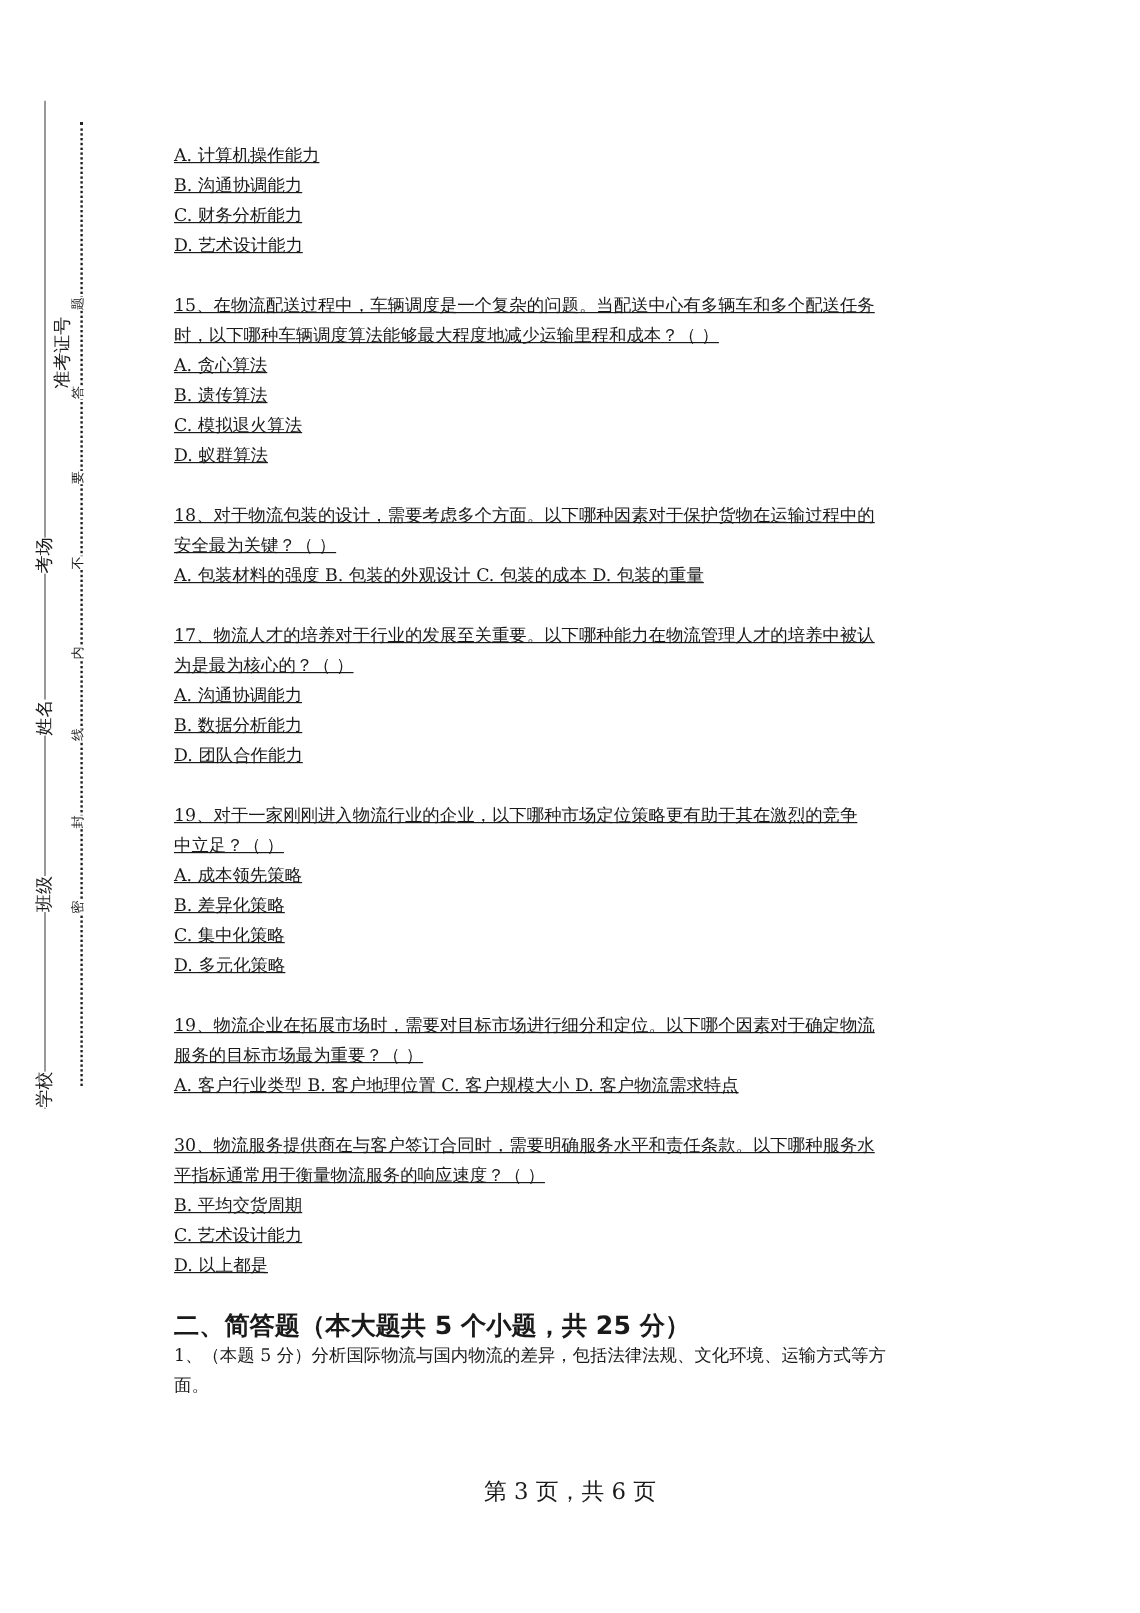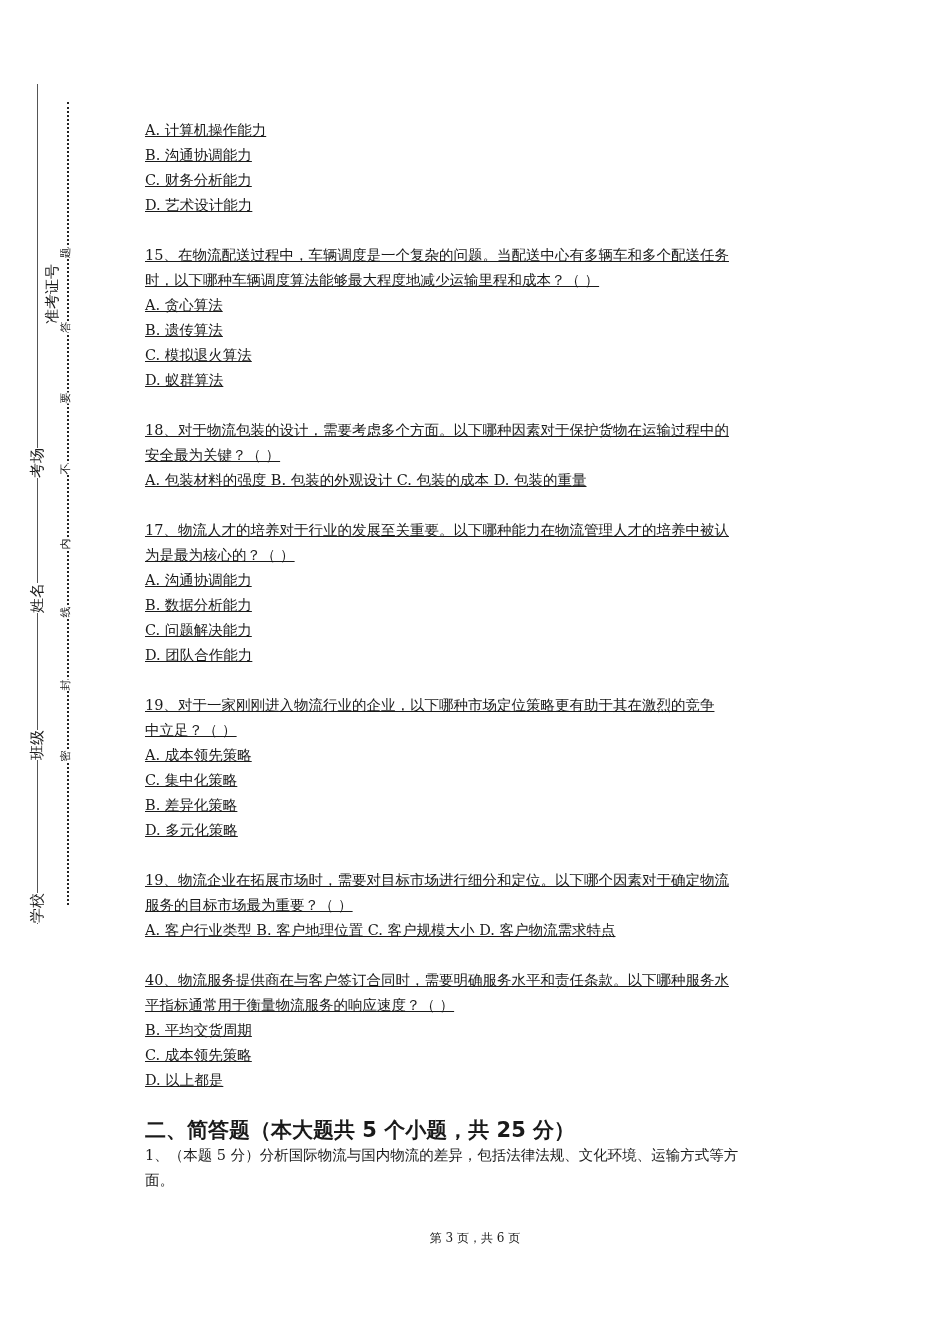--- a/index.html
+++ b/index.html
@@ -7,21 +7,21 @@
          font-family:"DejaVu Serif","Liberation Serif",serif; color:#1a1a1a; }
   .margin-solid { position:absolute; left:37px; top:84px; width:1px; height:840px; background:#555; }
   .margin-dots { position:absolute; left:67px; top:102px; width:0; height:803px; border-left:2px dotted #222; }
   .vlabel { position:absolute; font-size:15px; white-space:nowrap; transform:rotate(-90deg); transform-origin:center center; background:#fff; line-height:16px; }
   .vlabel.solid { left:22px; }
   .vlabel.dot { left:60px; font-size:11px; padding:1px 0; }
   .content { position:absolute; left:145px; top:118px; width:665px; font-size:14.5px; line-height:25px; }
   .line { white-space:nowrap; height:25px; }
   .q { margin-bottom:25px;text-decoration:underline; }
   .section-title { font-weight:bold; font-size:21px; font-family:"DejaVu Sans","Liberation Sans",sans-serif; height:25px; line-height:25px; }
-  .footer { position:absolute; top:1230px; left:0; width:950px; text-align:center; font-size:12px; }
+  .footer { position:absolute; top:1230px; left:0; width:950px; text-align:center; font-size:19px; }
 </style>
 </head>
 <body>
 
 <div class="margin-solid"></div>
 <div class="margin-dots"></div>
 
 <div class="vlabel solid" style="top:286px;">准考证号</div>
 <div class="vlabel solid" style="top:455px;">考场</div>
 <div class="vlabel solid" style="top:590px;">姓名</div>
@@ -59,44 +59,43 @@
     <div class="line">18、对于物流包装的设计，需要考虑多个方面。以下哪种因素对于保护货物在运输过程中的</div>
     <div class="line">安全最为关键？（ ）</div>
     <div class="line">A. 包装材料的强度 B. 包装的外观设计 C. 包装的成本 D. 包装的重量</div>
   </div>
 
   <div class="q">
     <div class="line">17、物流人才的培养对于行业的发展至关重要。以下哪种能力在物流管理人才的培养中被认</div>
     <div class="line">为是最为核心的？（ ）</div>
     <div class="line">A. 沟通协调能力</div>
     <div class="line">B. 数据分析能力</div>
-    <div class="line">C. 问题解决能力</div>
     <div class="line">D. 团队合作能力</div>
   </div>
 
   <div class="q">
     <div class="line">19、对于一家刚刚进入物流行业的企业，以下哪种市场定位策略更有助于其在激烈的竞争</div>
     <div class="line">中立足？（ ）</div>
     <div class="line">A. 成本领先策略</div>
+    <div class="line">B. 差异化策略</div>
     <div class="line">C. 集中化策略</div>
-    <div class="line">B. 差异化策略</div>
     <div class="line">D. 多元化策略</div>
   </div>
 
   <div class="q">
     <div class="line">19、物流企业在拓展市场时，需要对目标市场进行细分和定位。以下哪个因素对于确定物流</div>
     <div class="line">服务的目标市场最为重要？（ ）</div>
     <div class="line">A. 客户行业类型 B. 客户地理位置 C. 客户规模大小 D. 客户物流需求特点</div>
   </div>
 
   <div class="q">
-    <div class="line">40、物流服务提供商在与客户签订合同时，需要明确服务水平和责任条款。以下哪种服务水</div>
+    <div class="line">30、物流服务提供商在与客户签订合同时，需要明确服务水平和责任条款。以下哪种服务水</div>
     <div class="line">平指标通常用于衡量物流服务的响应速度？（ ）</div>
     <div class="line">B. 平均交货周期</div>
-    <div class="line">C. 成本领先策略</div>
+    <div class="line">C. 艺术设计能力</div>
     <div class="line">D. 以上都是</div>
   </div>
 
   <div>
     <div class="section-title">二、简答题（本大题共 5 个小题，共 25 分）</div>
     <div class="line">1、（本题 5 分）分析国际物流与国内物流的差异，包括法律法规、文化环境、运输方式等方</div>
     <div class="line">面。</div>
   </div>
 </div>
 

